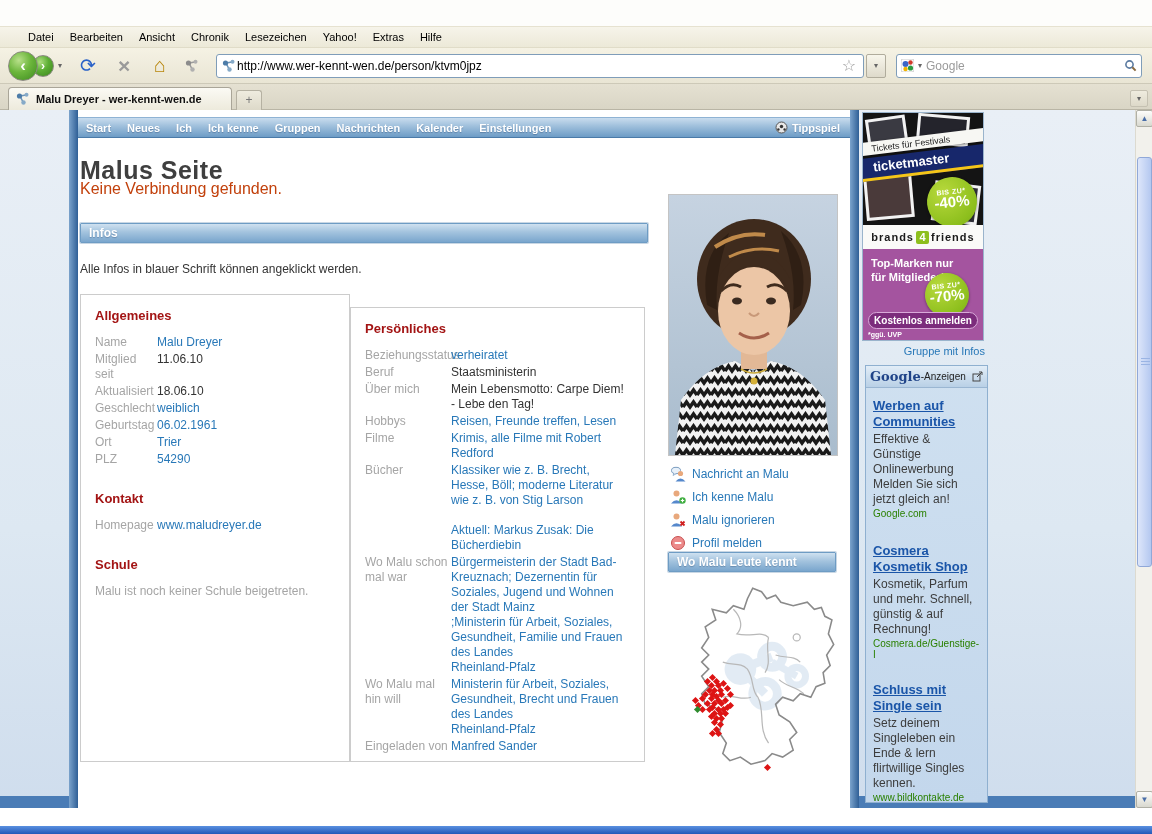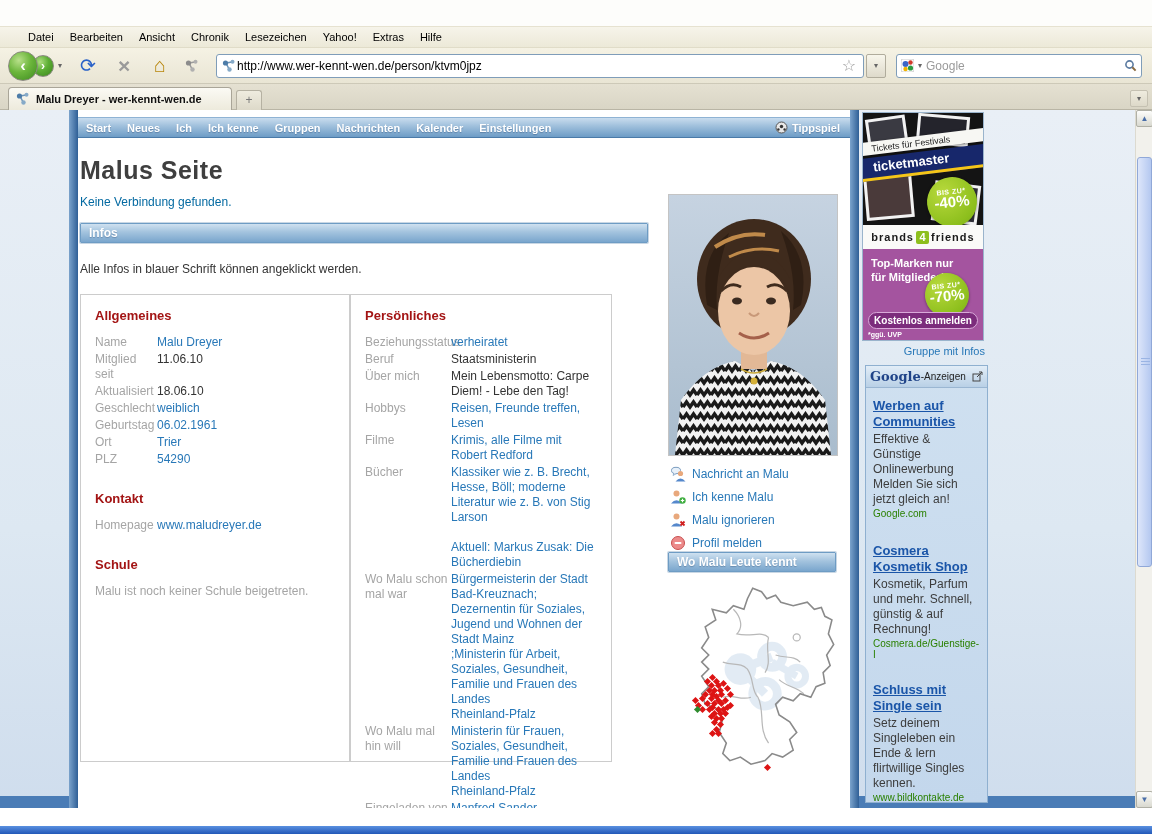--- a/index.html
+++ b/index.html
@@ -60,34 +60,34 @@
   #content { position:absolute; left:78px; top:0; width:772px; height:698px; background:#fff; }
 
   #site-nav { position:absolute; left:0; top:7px; width:772px; height:21px;
               background:linear-gradient(180deg,#c9dcee 0%,#9dbedb 45%,#6d9cc6 100%);
               border-top:1px solid #8fb3d4; border-bottom:1px solid #4a7aa8;
               display:flex; align-items:center; font-size:11px; font-weight:bold; color:#fff; }
   .nav-link { padding:0 8px; color:#fff; text-decoration:none; text-shadow:0 1px 1px rgba(40,70,110,.4); }
   #nav-right { margin-left:auto; display:flex; align-items:center; gap:4px; padding-right:10px; }
 
   h1#page-title { position:absolute; left:2px; top:46px; font-size:25px; color:#3f3f3f; letter-spacing:.5px; }
-  #conn-note { position:absolute; left:2px; top:85px; font-size:12px; color:#0369a1; }
+  #conn-note { position:absolute; left:2px; top:70px; font-size:16px; color:#c2410c; }
 
   .section-bar { background:linear-gradient(180deg,#cfe1f0 0%,#a3c3de 45%,#7aa6cd 100%);
                  border:1px solid #6e9cc4; box-shadow:0 0 0 1px #c9d7e4; border-radius:1px;
                  color:#fff; font-size:12px; font-weight:bold; line-height:19px; padding-left:8px;
                  text-shadow:0 1px 1px rgba(40,70,110,.35); }
   #infos-bar { position:absolute; left:2px; top:113px; width:568px; height:20px; }
   #infos-note { position:absolute; left:2px; top:152px; font-size:12px; color:#333; }
   #bottom-bar { position:absolute; left:2px; top:668px; width:568px; height:20px; }
 
   .info-box { background:#fff; border:1px solid #ccc; padding:13px 14px; }
   #boxes { position:absolute; left:2px; top:184px; width:570px; height:468px; display:flex; gap:0; align-items:stretch; }
   #box-allgemein { width:270px; }
-  #box-persoenlich { width:262px; }
+  #box-persoenlich { width:295px;margin-top:13px; }
   .red-h { color:#a31414; font-size:13px; font-weight:bold; margin-bottom:12px; }
   .red-h.mt { margin-top:24px; }
   .irow { display:flex; font-size:12px; line-height:15px; margin-bottom:2px; }
   .ilab { width:62px; flex:none; color:#a5a5a5; }
   .prow .ilab { width:86px; }
   .ival { color:#333; white-space:pre-line; flex:1; }
   .lnk { color:#2878b8; cursor:pointer; }
   .gray-note { font-size:12px; color:#a5a5a5; }
 
   
@@ -334,21 +334,21 @@
 Aktuell: Markus Zusak: Die Bücherdiebin</span>
             </div>
           <div class="irow prow">
               <span class="ilab">Wo Malu schon mal war</span>
               <span class="ival lnk">Bürgermeisterin der Stadt Bad-Kreuznach; Dezernentin für Soziales, Jugend und Wohnen der Stadt Mainz
 ;Ministerin für Arbeit, Soziales, Gesundheit, Familie und Frauen des Landes
 Rheinland-Pfalz</span>
             </div>
           <div class="irow prow">
               <span class="ilab">Wo Malu mal hin will</span>
-              <span class="ival lnk">Ministerin für Frauen, Soziales, Gesundheit, Familie und Frauen des Landes
+              <span class="ival lnk">Ministerin für Arbeit, Soziales, Gesundheit, Brecht und Frauen des Landes
 Rheinland-Pfalz</span>
             </div>
           <div class="irow prow">
               <span class="ilab">Eingeladen von</span>
               <span class="ival lnk">Manfred Sander</span>
             </div>
         </div>
       </div>
 
       <div id="photo-frame">

